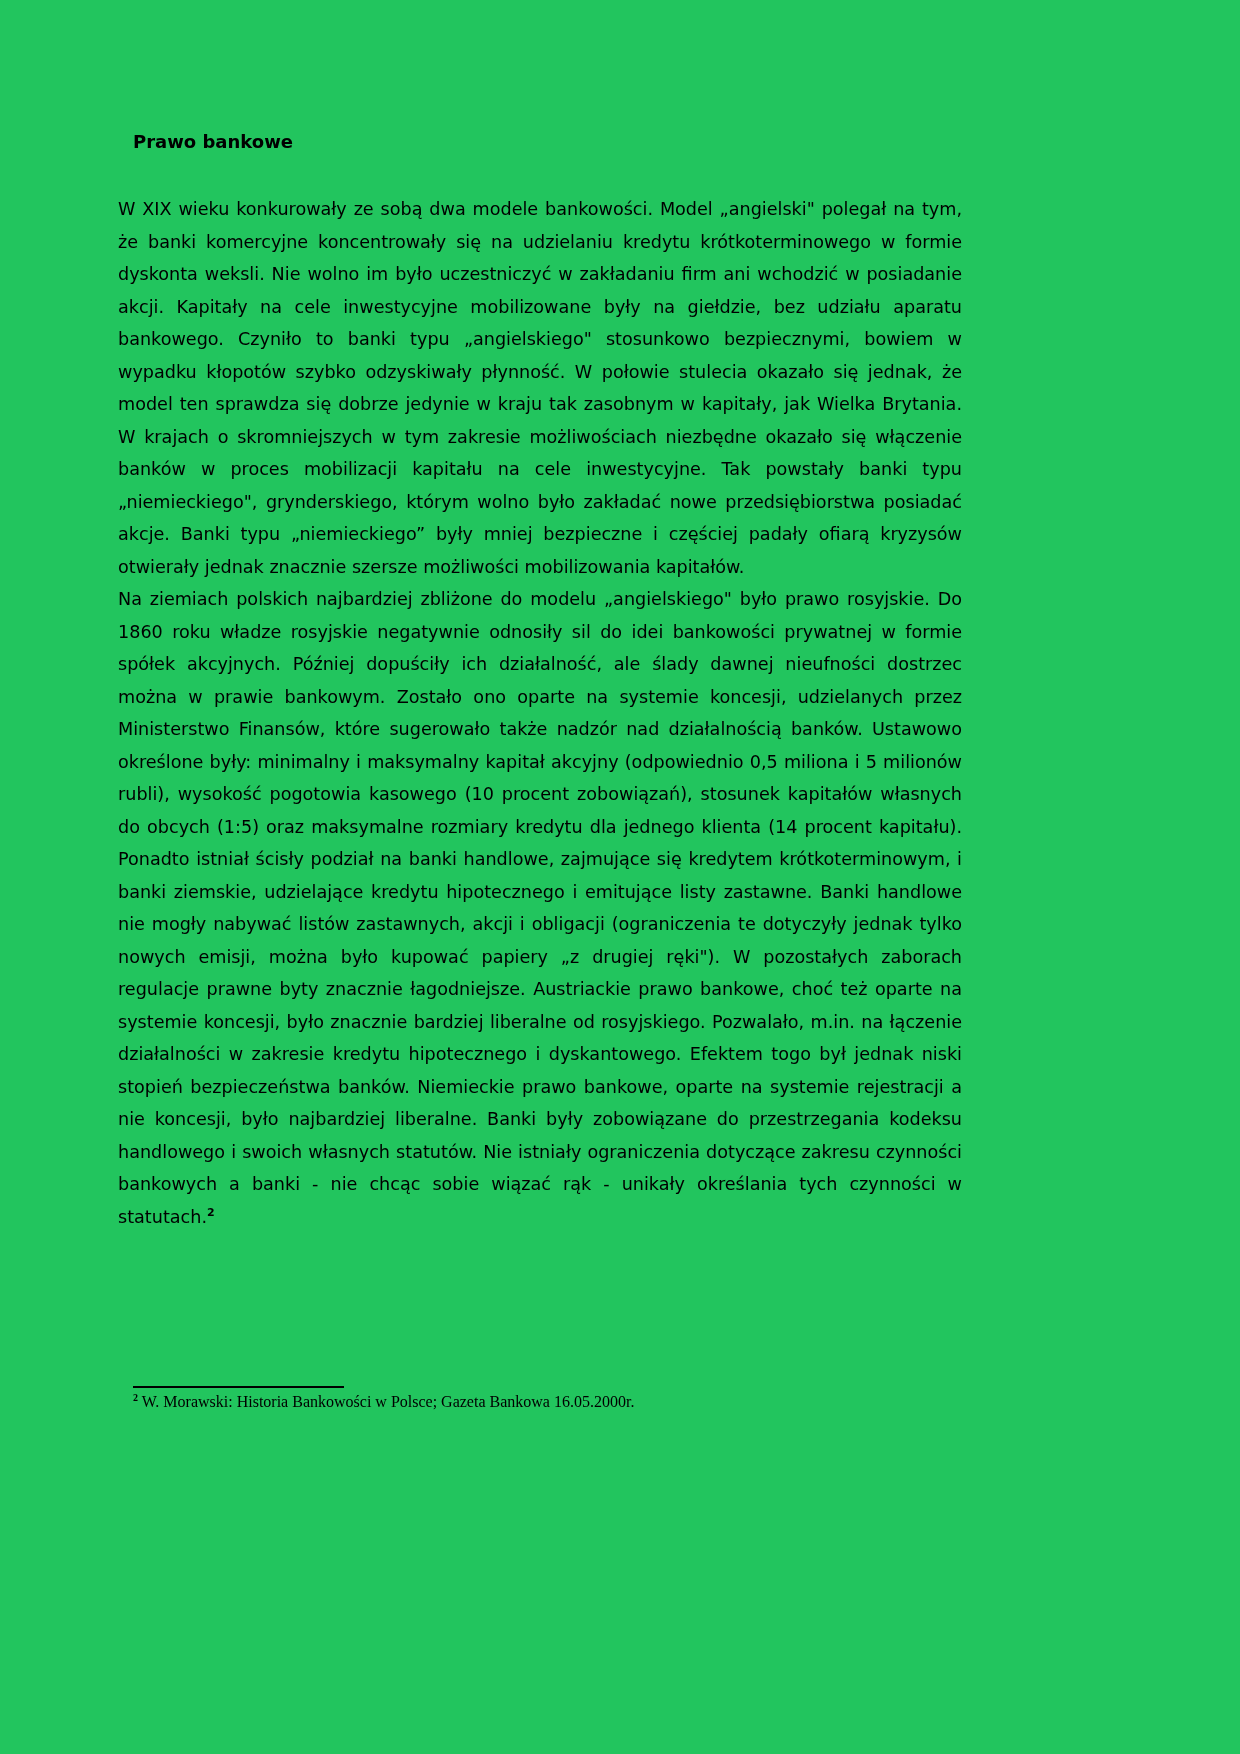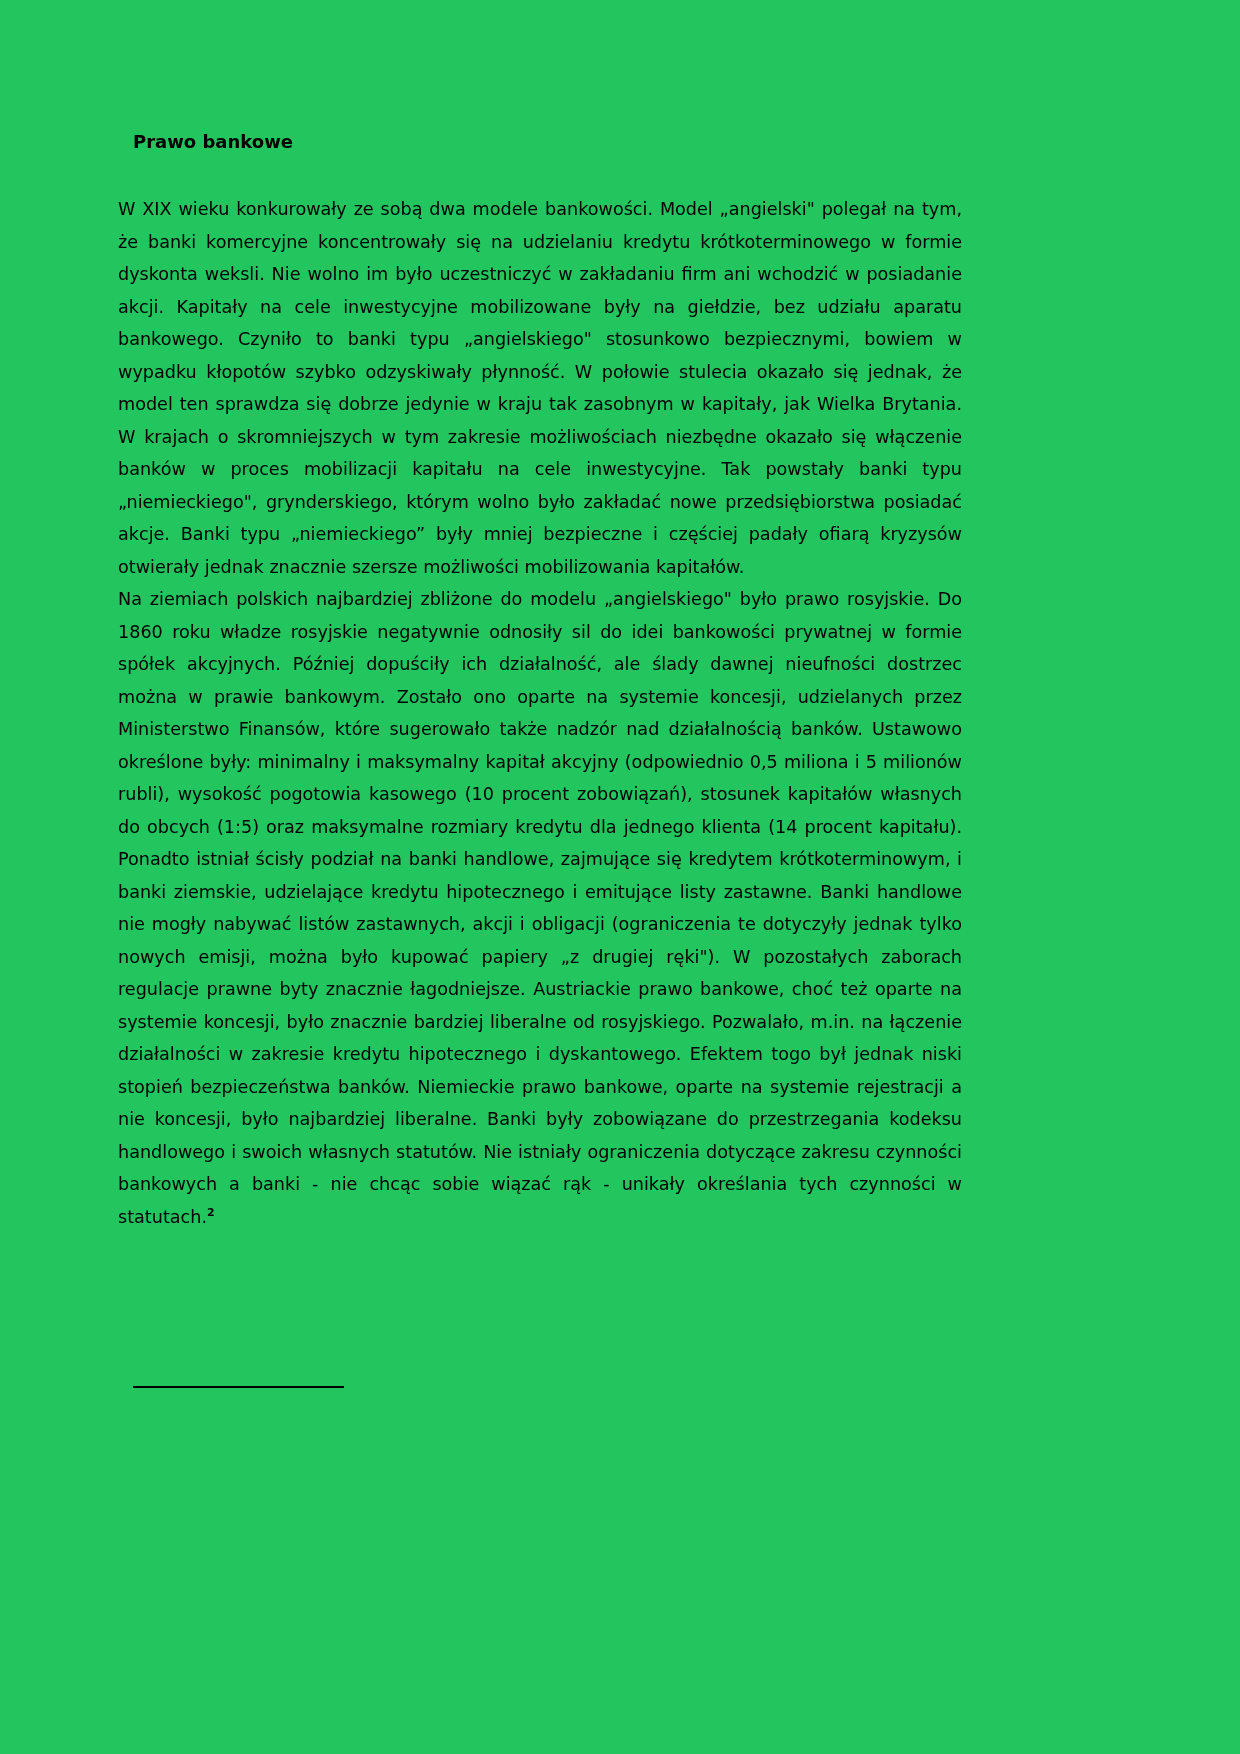--- a/index.html
+++ b/index.html
@@ -34,13 +34,14 @@
 
 <div class="page">
   <h1 class="title">Prawo bankowe</h1>
 
   <div class="body-text">
     <p>W XIX wieku konkurowały ze sobą dwa modele bankowości. Model „angielski" polegał na tym, że banki komercyjne koncentrowały się na udzielaniu kredytu krótkoterminowego w formie dyskonta weksli. Nie wolno im było uczestniczyć w zakładaniu firm ani wchodzić w posiadanie akcji. Kapitały na cele inwestycyjne mobilizowane były na giełdzie, bez udziału aparatu bankowego. Czyniło to banki typu „angielskiego" stosunkowo bezpiecznymi, bowiem w wypadku kłopotów szybko odzyskiwały płynność. W połowie stulecia okazało się jednak, że model ten sprawdza się dobrze jedynie w kraju tak zasobnym w kapitały, jak Wielka Brytania. W krajach o skromniejszych w tym zakresie możliwościach niezbędne okazało się włączenie banków w proces mobilizacji kapitału na cele inwestycyjne. Tak powstały banki typu „niemieckiego", grynderskiego, którym wolno było zakładać nowe przedsiębiorstwa posiadać akcje. Banki typu „niemieckiego” były mniej bezpieczne i częściej padały ofiarą kryzysów otwierały jednak znacznie szersze możliwości mobilizowania kapitałów.</p>
     <p><span>Na ziemiach polskich najbardziej zbliżone do modelu „angielskiego" było prawo rosyjskie. Do 1860 roku władze rosyjskie negatywnie odnosiły sil do idei bankowości prywatnej w formie spółek akcyjnych. Później dopuściły ich działalność, ale ślady dawnej nieufności dostrzec można w prawie bankowym. Zostało ono oparte na systemie koncesji, udzielanych przez Ministerstwo Finansów, które sugerowało także nadzór nad działalnością banków. Ustawowo określone były: minimalny i maksymalny kapitał akcyjny (odpowiednio 0,5 miliona i 5 milionów rubli), wysokość pogotowia kasowego (10 procent zobowiązań), stosunek kapitałów własnych do obcych (1:5) oraz maksymalne rozmiary kredytu dla jednego klienta (14 procent kapitału). Ponadto istniał ścisły podział na banki handlowe, zajmujące się kredytem krótkoterminowym, i banki ziemskie, udzielające kredytu hipotecznego i emitujące listy zastawne. Banki handlowe nie mogły nabywać listów zastawnych, akcji i obligacji (ograniczenia te dotyczyły jednak tylko nowych emisji, można było kupować papiery „z drugiej ręki"). W pozostałych zaborach regulacje prawne byty znacznie łagodniejsze. Austriackie prawo bankowe, choć też oparte na systemie koncesji, było znacznie bardziej liberalne od rosyjskiego. Pozwalało, m.in. na łączenie działalności w zakresie kredytu hipotecznego i dyskantowego. Efektem togo był jednak niski stopień bezpieczeństwa banków. Niemieckie prawo bankowe, oparte na systemie rejestracji a nie koncesji, było najbardziej liberalne. Banki były zobowiązane do przestrzegania kodeksu handlowego i swoich własnych statutów. Nie istniały ograniczenia dotyczące zakresu czynności bankowych a banki - nie chcąc sobie wiązać rąk - unikały określania tych czynności w statutach.</span><span class="footnote-ref">2</span></p>
   </div>
 
   <div class="fn-rule"></div>
+  <div class="footnote"><sup>2</sup><span> W. Morawski: Historia Bankowości w Polsce; Gazeta Bankowa 16.05.2000r.</span></div>
 </div>
 
 </body></html>

